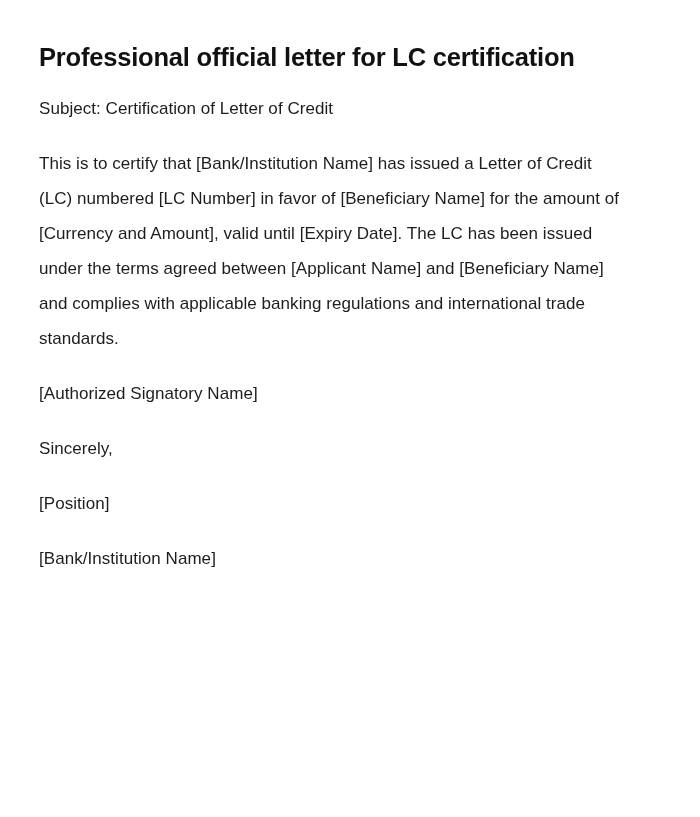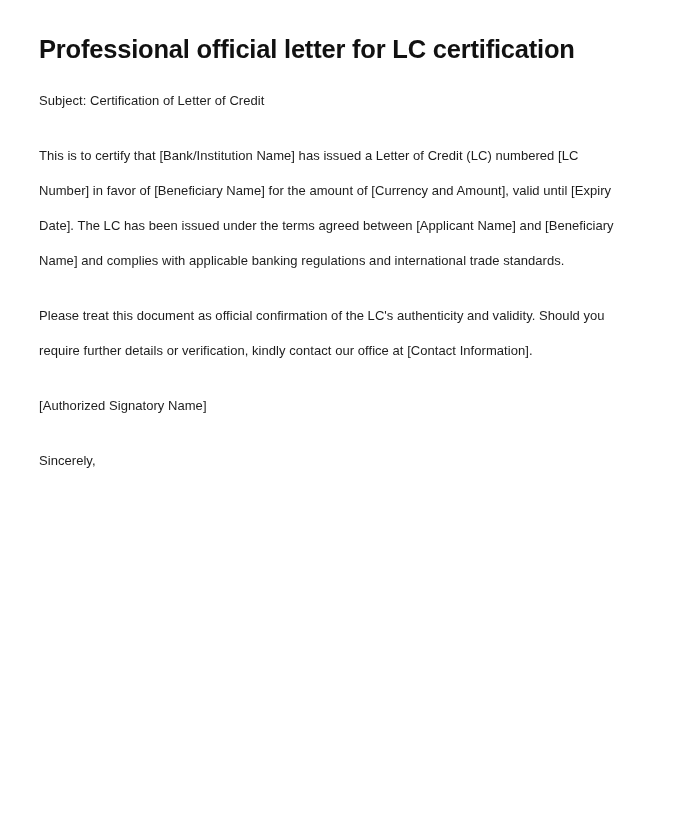--- a/index.html
+++ b/index.html
@@ -18,38 +18,38 @@
 
   .letter-page {
     box-sizing: border-box;
     width: 700px;
     min-height: 817px;
     background: #ffffff;
     padding: 24px 78px 40px 39px;
   }
 
   .letter-title {
-    margin: 8px 0 0 0;
+    margin: 16px 0 0 0;
     font-family: "Liberation Sans", sans-serif;
     font-size: 25.5px;
     font-weight: bold;
     line-height: 34px;
     letter-spacing: -0.2px;
     color: #111111;
     white-space: nowrap;
   }
 
   .letter-body {
     margin-top: 17px;
   }
 
   .para {
     margin: 0 0 20px 0;
     font-family: "Liberation Sans", sans-serif;
-    font-size: 13px;
+    font-size: 17px;
     font-weight: normal;
     line-height: 35px;
     color: #1d1d1d;
     letter-spacing: 0.05px;
     text-align: left;
     max-width: 586px;
   }
 
   .para:last-child {
     margin-bottom: 0;
@@ -62,22 +62,23 @@
 
   <h1 class="letter-title">Professional official letter for LC certification</h1>
 
   <div class="letter-body">
 
     <p class="para">Subject: Certification of Letter of Credit</p>
 
 
     <p class="para">This is to certify that [Bank/Institution Name] has issued a Letter of Credit (LC) numbered [LC Number] in favor of [Beneficiary Name] for the amount of [Currency and Amount], valid until [Expiry Date]. The LC has been issued under the terms agreed between [Applicant Name] and [Beneficiary Name] and complies with applicable banking regulations and international trade standards.</p>
 
-    <p class="para">Please treat this document as official confirmation of the LC's authenticity and validity. Should you require further details or verification, kindly contact our office at [Contact Information].</p>
 
     <p class="para">[Authorized Signatory Name]</p>
 
     <p class="para">Sincerely,</p>
 
+    <p class="para">[Position]</p>
 
+    <p class="para">[Bank/Institution Name]</p>
 
   </div>
 </div>
 
 </body></html>

